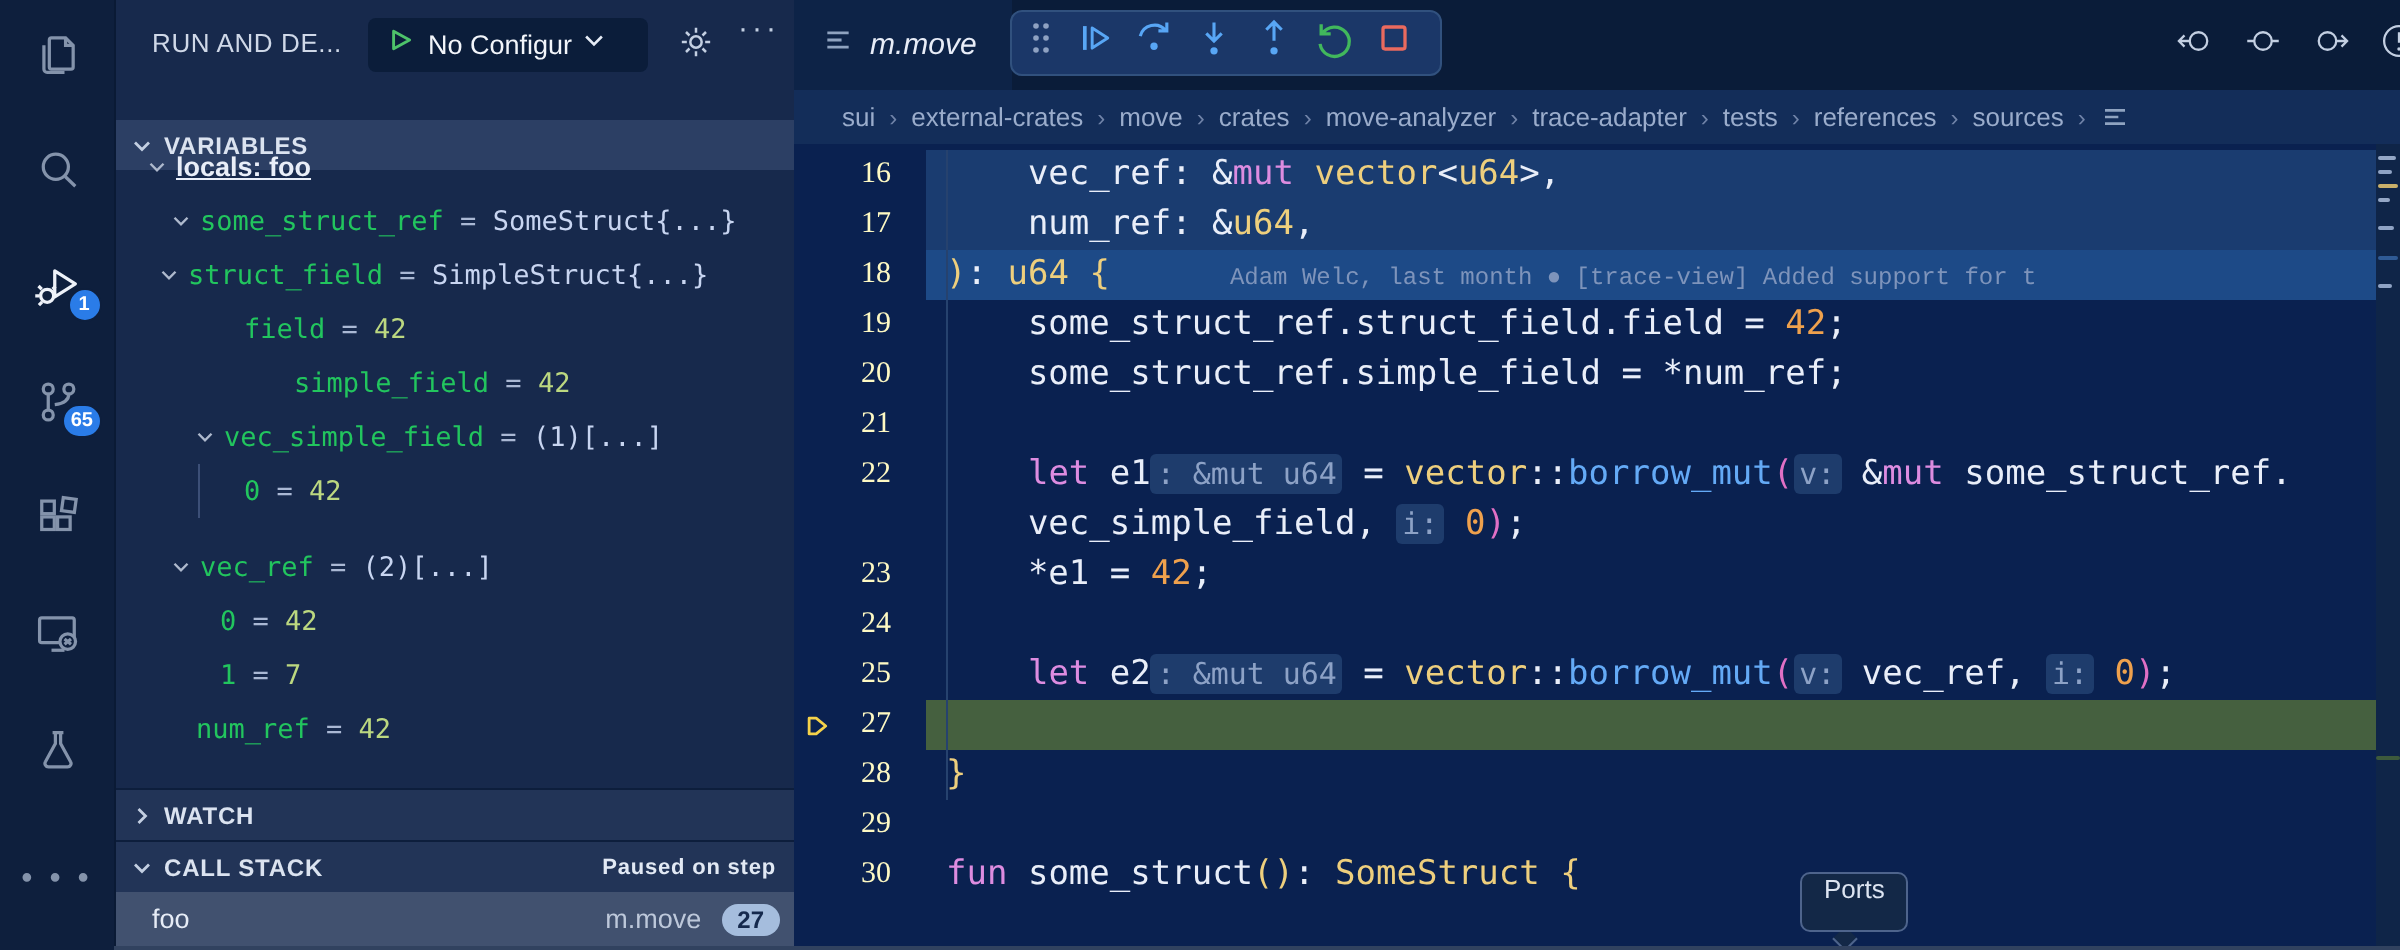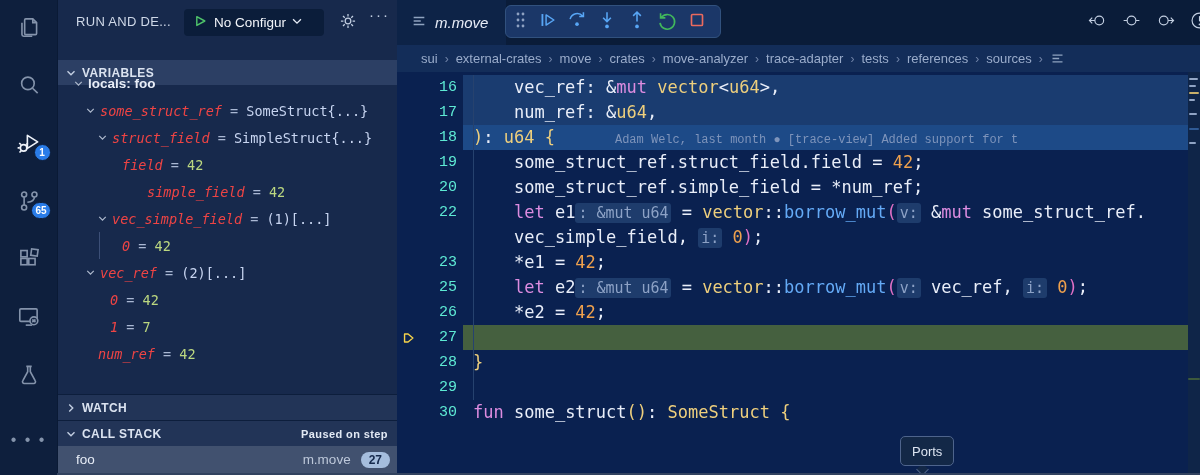--- a/index.html
+++ b/index.html
@@ -37,22 +37,22 @@
   .sec-hdr { display:flex; align-items:center; padding-left:6px; font-size:12px;
     font-weight:bold; color:#dbe3f0; letter-spacing:.4px; cursor:pointer; }
   #sec-variables { height:25px; background:#2c3f64; }
   .sec-hdr svg { stroke:#c3cfe2; fill:none; stroke-width:1.6; margin-right:4px; }
   #var-tree { position:absolute; top:70px; left:0; width:340px; }
   .tree-row { position:relative; height:27px; display:flex; align-items:center;
     font-family:"DejaVu Sans Mono", monospace; font-size:13.5px; white-space:pre;
     cursor:pointer; }
   .tree-row .chev { margin-right:3px; display:flex; }
   .tree-row .chev svg { stroke:#aeb9cd; fill:none; stroke-width:1.5; }
-  .t-label { color:#e9eef8; font-weight:bold; font-family:"Liberation Sans",sans-serif; font-size:13.5px; }
-  .t-name { color:#ef4444;font-style:italic; }
+  .t-label { color:#e9eef8; font-weight:bold; font-family:"Liberation Sans",sans-serif; font-size:13.5px;text-decoration:underline; }
+  .t-name { color:#22c55e; }
   .t-eq { color:#aab8d4; }
   .t-obj { color:#c8d5f1; }
   .t-num { color:#bcd880; }
   .tree-row.guide::before { content:""; position:absolute; left:41px; top:0; bottom:0;
     width:1px; background:#3c4f77; }
   #sec-watch { position:absolute; top:394px; left:0; width:340px; height:26px;
     background:#223457; border-top:1px solid #0d1e3c; }
   #sec-callstack { position:absolute; top:420px; left:0; width:340px; height:26px;
     background:#223457; border-top:1px solid #0d1e3c; }
   #cs-status { position:absolute; right:10px; top:7px; font-size:11px; font-weight:bold;
@@ -93,41 +93,41 @@
   #indent-guide { position:absolute; left:76px; top:3px; width:1px; height:325px;
     background:#26426e; z-index:1; }
   .crow { position:relative; height:25px; display:flex; }
   .crow .rowbg { position:absolute; left:66px; right:12px; top:0; bottom:0; }
   .crow.sel .rowbg { background:#1a3c70; }
   .crow.cur .rowbg { background:#1d4a87; }
   .crow.stop .rowbg { background:#45603f; }
   .gutter { position:relative; width:76px; flex:none; display:flex; z-index:2; }
   .gutter .bp { width:22px; display:flex; align-items:center; justify-content:center;
     cursor:pointer; }
-  .gutter .lnum { width:38px; text-align:right; color:#5eead4; font-size:15px;
-    line-height:25px; font-family:Liberation Mono, monospace; cursor:pointer; }
+  .gutter .lnum { width:38px; text-align:center; color:#fef9c3; font-size:15px;
+    line-height:25px; font-family:Liberation Serif, serif; cursor:pointer; }
   .ccontent { position:relative; z-index:2; font-family:"DejaVu Sans Mono", monospace;
     font-size:17px; line-height:25px; white-space:pre; color:#e9eef9; cursor:text; }
   .tk-d { color:#e9eef9; }
   .tk-k { color:#dd8ce0; }
   .tk-t { color:#eecf7d; }
   .tk-f { color:#64aaf6; }
   .tk-n { color:#efa14d; }
   .tk-b { color:#e070c5; }
   .tk-i { color:#8da2c6; background:#1e3c6c; border-radius:3px; padding:1px 3px;
     font-size:0.88em; }
   .ann { color:#7e94bb; font-size:12px; margin-left:60px;font-family:Liberation Mono, monospace; }
 
   #minimap { position:absolute; right:0; top:72px; width:12px; height:403px;
     background:#0f2548; z-index:3; }
   .mm-mark { position:absolute; height:2px; border-radius:1px; }
 
   #tooltip { position:absolute; left:503px; top:436px; height:30px; z-index:5;
     background:#132847; border:1px solid #4e648c; border-radius:5px; color:#dde5f2;
-    font-size:13px; display:flex; align-items:center; padding:0 11px; }
+    font-size:13px; display:flex; padding:0 11px; }
   #tooltip-caret { position:absolute; left:521px; top:465px; width:9px; height:9px;
     background:#132847; border-right:1px solid #4e648c; border-bottom:1px solid #4e648c;
     transform:rotate(45deg); z-index:4; }
   #bottom-edge { position:absolute; left:57px; bottom:0; width:1143px; height:2px;
     background:#31425f; z-index:6; }
 </style>
 </head>
 <body>
 
 <div id="activitybar">
@@ -216,30 +216,30 @@
       </svg>
     <span>VARIABLES</span>
   </div>
   <div id="var-tree">
       <div class="tree-row" style="padding-left: 14px;"><span class="chev"><svg width="13" height="13" viewBox="0 0 16 16">
             <path d="M4 6l4 4 4-4"></path>
           </svg></span><span class="t-label">locals: foo</span></div>
       <div class="tree-row" style="padding-left: 26px;"><span class="chev"><svg width="13" height="13" viewBox="0 0 16 16">
             <path d="M4 6l4 4 4-4"></path>
           </svg></span><span class="t-name">some_struct_ref</span><span class="t-eq"> = </span><span class="t-obj">SomeStruct{...}</span></div>
-      <div class="tree-row" style="padding-left: 38px;"><span class="chev"><svg width="13" height="13" viewBox="0 0 16 16">
+      <div class="tree-row" style="padding-left: 20px;"><span class="chev"><svg width="13" height="13" viewBox="0 0 16 16">
             <path d="M4 6l4 4 4-4"></path>
           </svg></span><span class="t-name">struct_field</span><span class="t-eq"> = </span><span class="t-obj">SimpleStruct{...}</span></div>
       <div class="tree-row" style="padding-left: 64px;"><span class="t-name">field</span><span class="t-eq"> = </span><span class="t-num">42</span></div>
       <div class="tree-row" style="padding-left: 52px; margin-left: 37px;"><span class="t-name">simple_field</span><span class="t-eq"> = </span><span class="t-num">42</span></div>
       <div class="tree-row" style="padding-left: 38px;"><span class="chev"><svg width="13" height="13" viewBox="0 0 16 16">
             <path d="M4 6l4 4 4-4"></path>
           </svg></span><span class="t-name">vec_simple_field</span><span class="t-eq"> = </span><span class="t-obj">(1)[...]</span></div>
       <div class="tree-row guide" style="padding-left: 64px;"><span class="t-name">0</span><span class="t-eq"> = </span><span class="t-num">42</span></div>
-      <div class="tree-row" style="padding-left: 26px;"><span class="chev"><svg width="13" height="13" viewBox="0 0 16 16">
+      <div class="tree-row" style="padding-left: 26px; margin-top: 11px;"><span class="chev"><svg width="13" height="13" viewBox="0 0 16 16">
             <path d="M4 6l4 4 4-4"></path>
           </svg></span><span class="t-name">vec_ref</span><span class="t-eq"> = </span><span class="t-obj">(2)[...]</span></div>
       <div class="tree-row" style="padding-left: 52px;"><span class="t-name">0</span><span class="t-eq"> = </span><span class="t-num">42</span></div>
       <div class="tree-row" style="padding-left: 52px;"><span class="t-name">1</span><span class="t-eq"> = </span><span class="t-num">7</span></div>
       <div class="tree-row" style="padding-left: 40px;"><span class="t-name">num_ref</span><span class="t-eq"> = </span><span class="t-num">42</span></div>
     </div>
 
   <div id="sec-callstack" class="sec-hdr">
     <svg width="14" height="14" viewBox="0 0 16 16">
         <path d="M4 6l4 4 4-4"></path>
@@ -402,20 +402,28 @@
         <div class="gutter">
           <span class="bp"></span>
           <span class="lnum">20</span>
         </div>
         <div class="ccontent"><span class="tk-d">    some_struct_ref.simple_field = *num_ref;</span></div>
       </div>
       <div class="crow">
         <div class="rowbg"></div>
         <div class="gutter">
           <span class="bp"></span>
+          <span class="lnum">21</span>
+        </div>
+        <div class="ccontent"></div>
+      </div>
+      <div class="crow">
+        <div class="rowbg"></div>
+        <div class="gutter">
+          <span class="bp"></span>
           <span class="lnum">22</span>
         </div>
         <div class="ccontent"><span class="tk-d">    </span><span class="tk-k">let</span><span class="tk-d"> e1</span><span class="tk-i">: &amp;mut u64</span><span class="tk-d"> = </span><span class="tk-t">vector</span><span class="tk-d">::</span><span class="tk-f">borrow_mut</span><span class="tk-b">(</span><span class="tk-i">v:</span><span class="tk-d"> &amp;</span><span class="tk-k">mut</span><span class="tk-d"> some_struct_ref.</span></div>
       </div>
       <div class="crow">
         <div class="rowbg"></div>
         <div class="gutter">
           <span class="bp"></span>
           <span class="lnum"></span>
         </div>
@@ -426,31 +434,31 @@
         <div class="gutter">
           <span class="bp"></span>
           <span class="lnum">23</span>
         </div>
         <div class="ccontent"><span class="tk-d">    *e1 = </span><span class="tk-n">42</span><span class="tk-d">;</span></div>
       </div>
       <div class="crow">
         <div class="rowbg"></div>
         <div class="gutter">
           <span class="bp"></span>
+          <span class="lnum">24</span>
+        </div>
+        <div class="ccontent"></div>
+      </div>
+      <div class="crow">
+        <div class="rowbg"></div>
+        <div class="gutter">
+          <span class="bp"></span>
           <span class="lnum">25</span>
         </div>
         <div class="ccontent"><span class="tk-d">    </span><span class="tk-k">let</span><span class="tk-d"> e2</span><span class="tk-i">: &amp;mut u64</span><span class="tk-d"> = </span><span class="tk-t">vector</span><span class="tk-d">::</span><span class="tk-f">borrow_mut</span><span class="tk-b">(</span><span class="tk-i">v:</span><span class="tk-d"> vec_ref, </span><span class="tk-i">i:</span><span class="tk-d"> </span><span class="tk-n">0</span><span class="tk-b">)</span><span class="tk-d">;</span></div>
-      </div>
-      <div class="crow">
-        <div class="rowbg"></div>
-        <div class="gutter">
-          <span class="bp"></span>
-          <span class="lnum">26</span>
-        </div>
-        <div class="ccontent"><span class="tk-d">    *e2 = </span><span class="tk-n">42</span><span class="tk-d">;</span></div>
       </div>
       <div class="crow stop">
         <div class="rowbg"></div>
         <div class="gutter">
           <span class="bp">
             <svg width="15" height="14" viewBox="0 0 16 16">
               <path d="M3.5 3.5h4L13 8l-5.5 4.5h-4z" fill="none" stroke="#f5d24a" stroke-width="1.6" stroke-linejoin="round"></path>
             </svg>
           </span>
           <span class="lnum">27</span>

